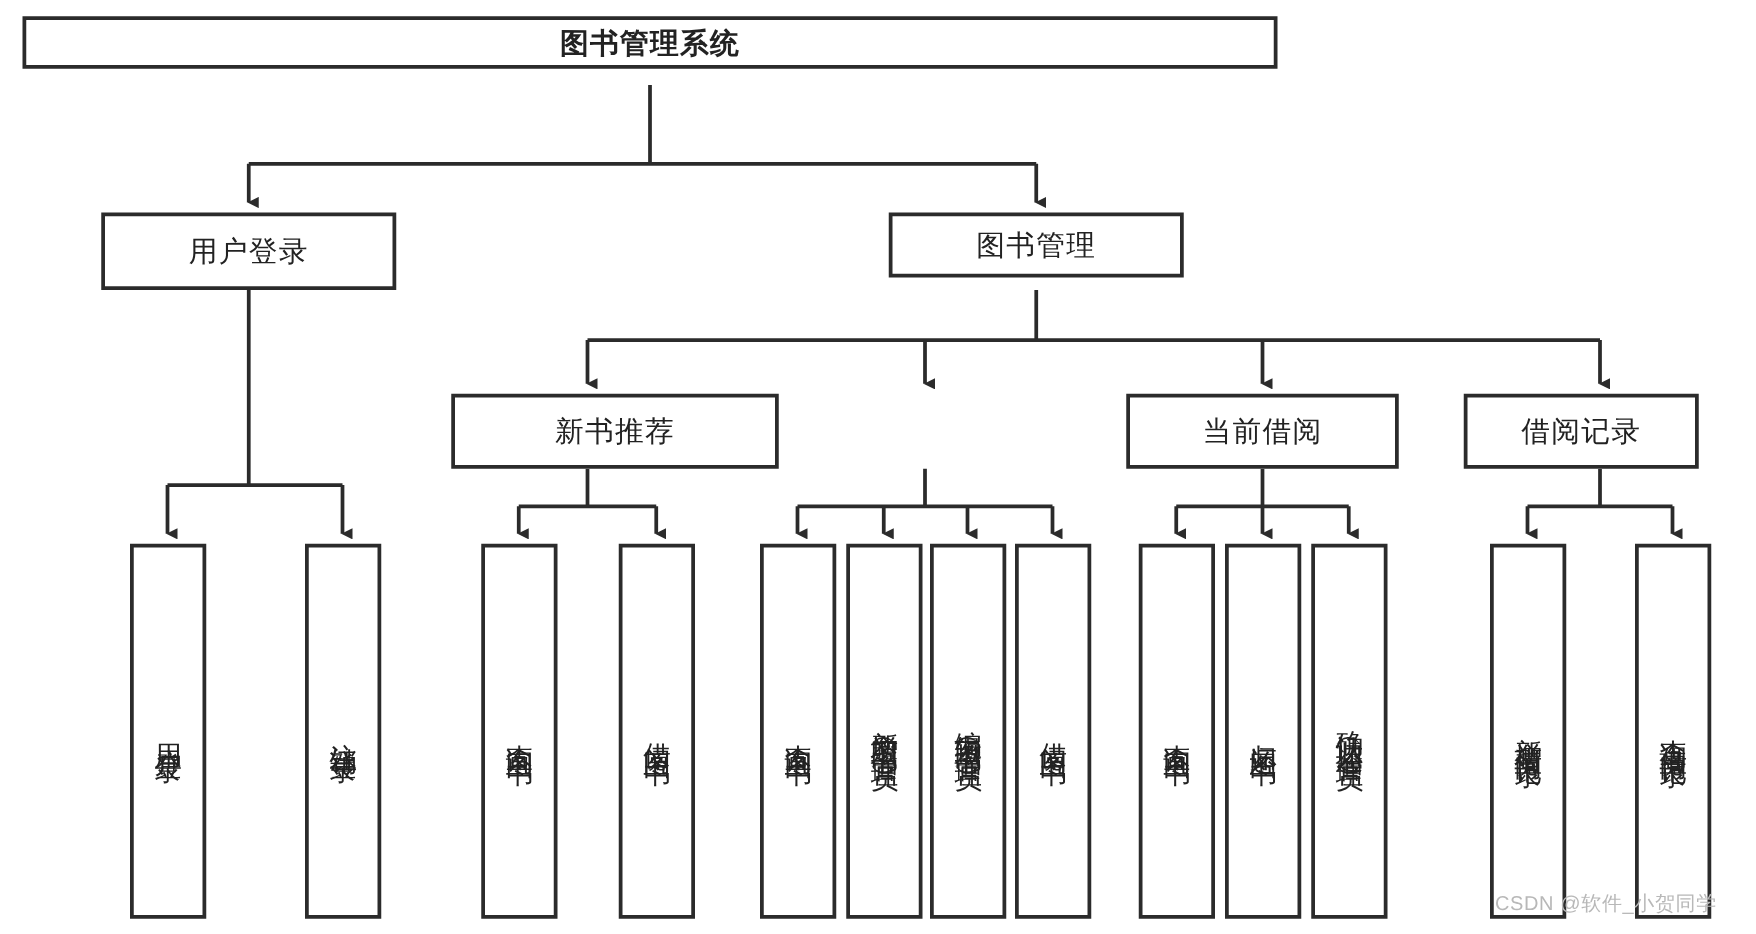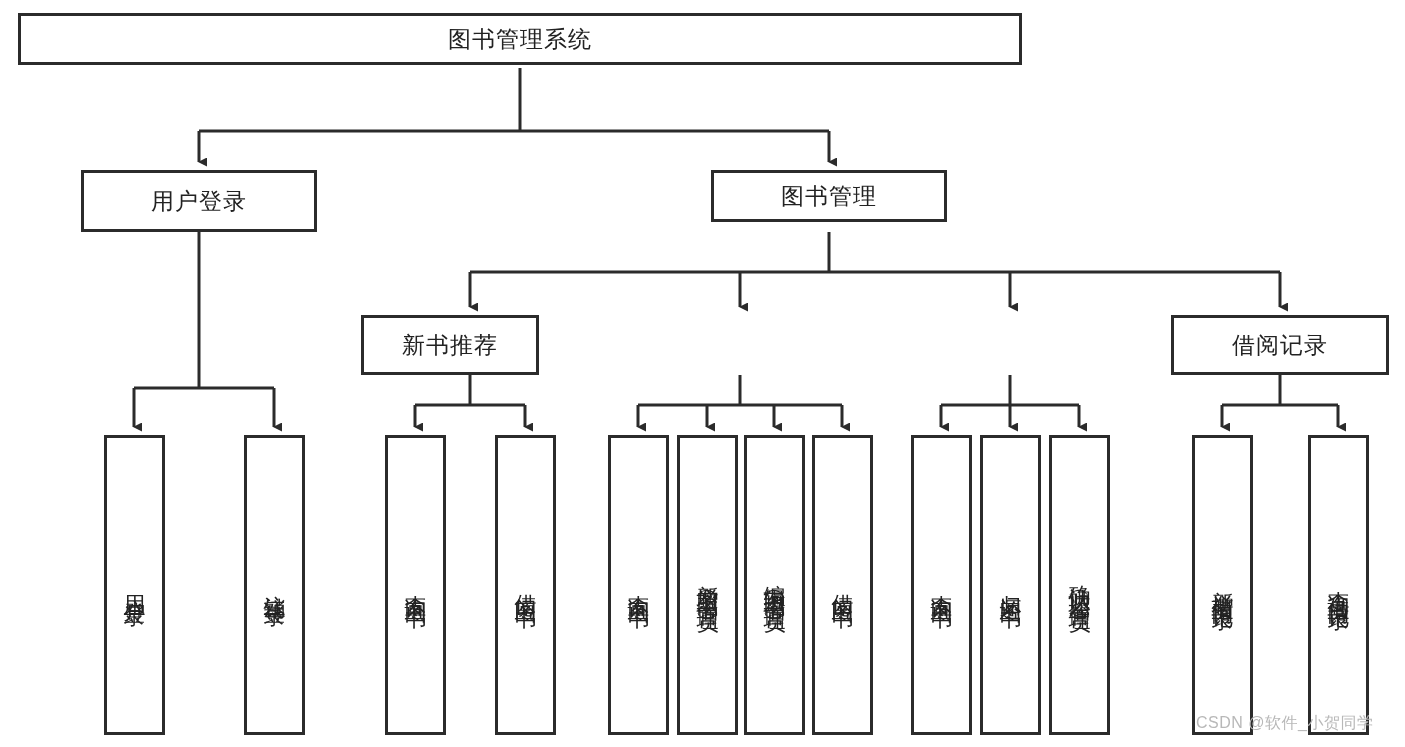--- a/index.html
+++ b/index.html
@@ -109,35 +109,38 @@
       <path d="M1010,405 L1010,427" marker-end="url(#arrow)"></path>
       <path d="M1079,405 L1079,427" marker-end="url(#arrow)"></path>
 
       <path d="M1280,375 L1280,405"></path>
       <path d="M1222,405 L1338,405"></path>
       <path d="M1222,405 L1222,427" marker-end="url(#arrow)"></path>
       <path d="M1338,405 L1338,427" marker-end="url(#arrow)"></path>
     </g>
   </svg>
 
-  <div class="node horizontal" style="left:18px; top:13px; width:1004px; height:52px;">
+  <div class="node horizontal" style="left:18px; top:13px; width:1004px; height:42px;font-weight:bold;">
     <span>图书管理系统</span>
   </div>
 
   <div class="node horizontal" style="left:81px; top:170px; width:236px; height:62px;">
     <span>用户登录</span>
   </div>
   <div class="node horizontal" style="left:711px; top:170px; width:236px; height:52px;">
     <span>图书管理</span>
   </div>
 
-  <div class="node horizontal" style="left:361px; top:315px; width:178px; height:60px;">
+  <div class="node horizontal" style="left:361px; top:315px; width:262px; height:60px;">
     <span>新书推荐</span>
   </div>
-  <div class="node horizontal" style="left:1171px; top:315px; width:218px; height:60px;">
+  <div class="node horizontal" style="left:901px; top:315px; width:218px; height:60px;">
+    <span>当前借阅</span>
+  </div>
+  <div class="node horizontal" style="left:1171px; top:315px; width:188px; height:60px;">
     <span>借阅记录</span>
   </div>
 
   <div class="node vertical" style="left:104px; top:435px; width:61px; height:300px;">
     <span class="vtext">用户登录</span>
   </div>
   <div class="node vertical" style="left:244px; top:435px; width:61px; height:300px;">
     <span class="vtext">注销登录</span>
   </div>
 

